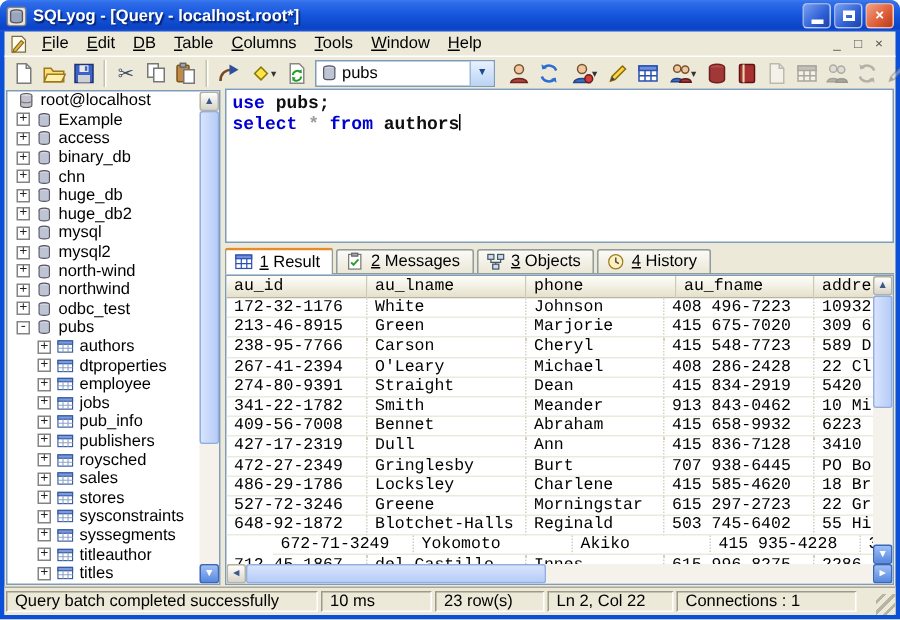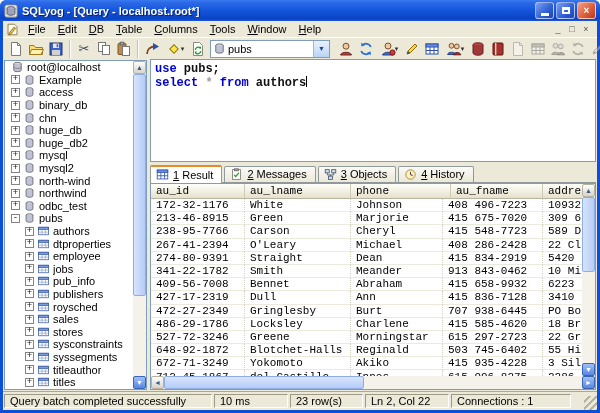--- a/index.html
+++ b/index.html
@@ -753,21 +753,21 @@
             <span class="gc" style="width: 120px;">22 Gr</span>
           </div>
           <div class="grow">
             <span class="gc" style="width: 94px;">648-92-1872</span>
             <span class="gc" style="width: 106px; text-align: center;">Blotchet-Halls</span>
             <span class="gc" style="width: 92px;">Reginald</span>
             <span class="gc" style="width: 100px;">503 745-6402</span>
             <span class="gc" style="width: 120px;">55 Hi</span>
           </div>
           <div class="grow">
-            <span class="gc" style="width: 94px;">672-71-3249</span>
+            <span class="gc" style="width: 94px; margin-left: 31px;">672-71-3249</span>
             <span class="gc" style="width: 106px;">Yokomoto</span>
             <span class="gc" style="width: 92px;">Akiko</span>
             <span class="gc" style="width: 100px;">415 935-4228</span>
             <span class="gc" style="width: 120px;">3 Sil</span>
           </div>
           <div class="grow">
             <span class="gc" style="width: 94px;">712-45-1867</span>
             <span class="gc" style="width: 106px;">del Castillo</span>
             <span class="gc" style="width: 92px;">Innes</span>
             <span class="gc" style="width: 100px;">615 996-8275</span>

